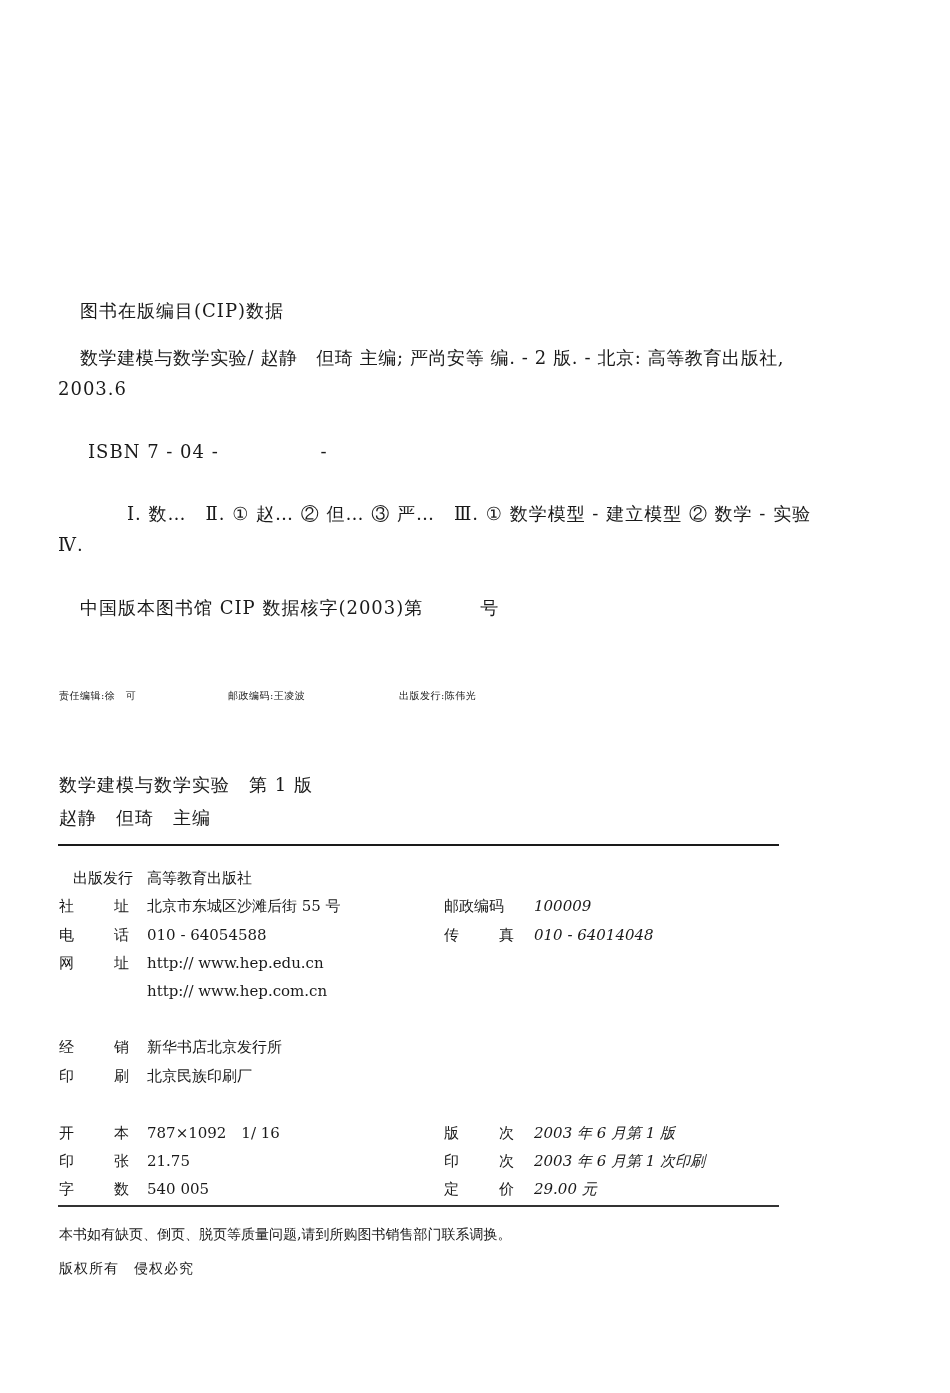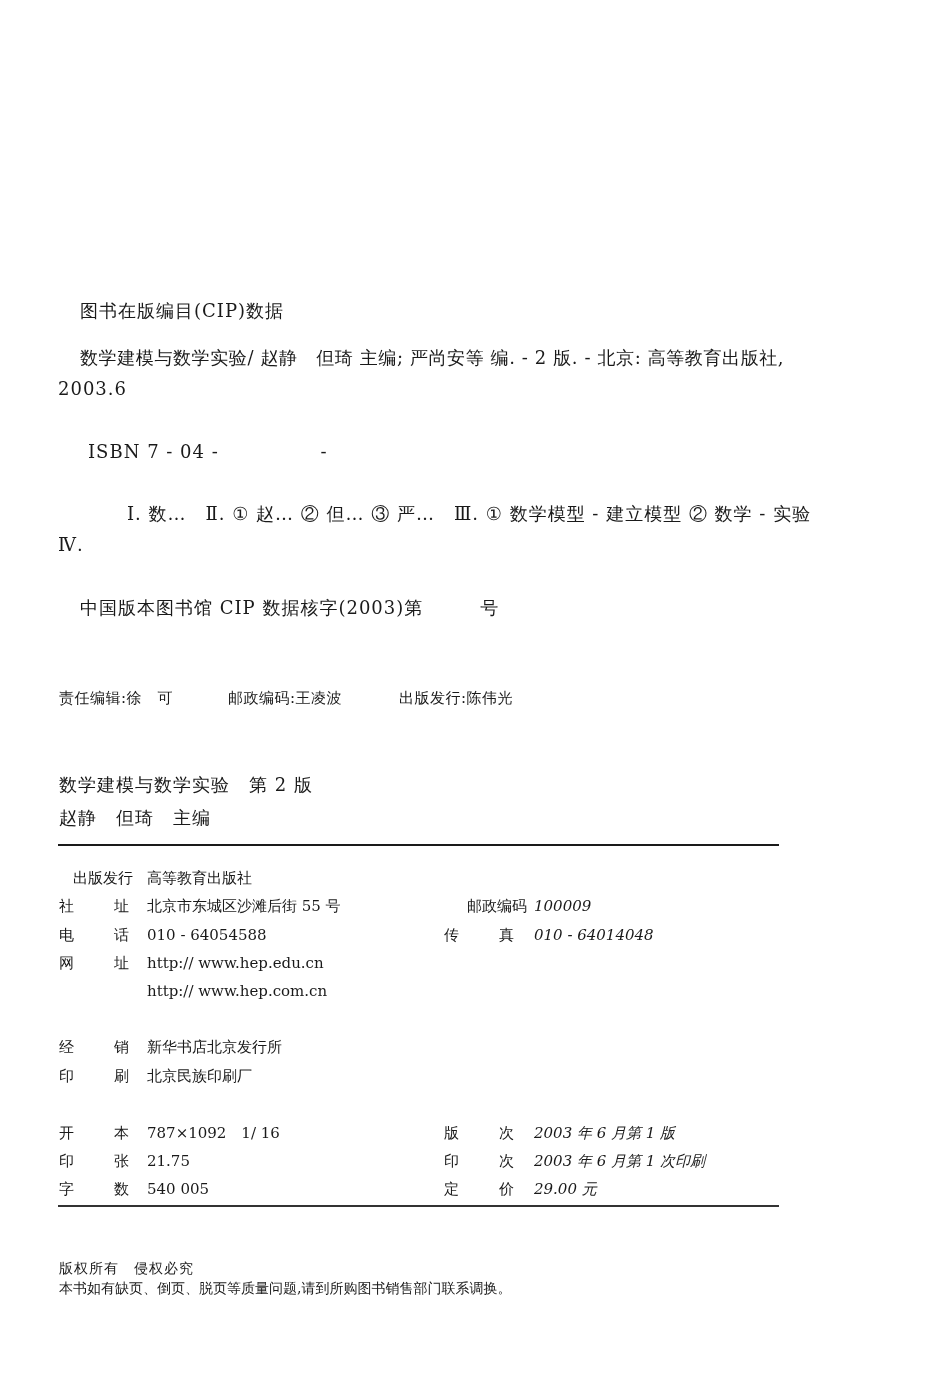--- a/index.html
+++ b/index.html
@@ -3,53 +3,53 @@
 <meta charset="utf-8">
 <style>
   html, body { margin: 0; padding: 0; background: #ffffff; }
   body {
     width: 950px; height: 1393px; position: relative; overflow: hidden;
     font-family: "DejaVu Serif", "Liberation Serif", serif;
     color: #1a1a1a;
   }
   .abs { position: absolute; white-space: nowrap; }
   .cip { font-size: 18px; letter-spacing: 1px; }
-  .small { font-size: 15px; letter-spacing: 0.5px; }
+  .small { font-size: 10px; letter-spacing: 0.5px; }
   .title { font-size: 18px; letter-spacing: 1px; }
   .rule { position: absolute; left: 58px; width: 721px; height: 2px; background: #1a1a1a; }
   .rule.gray { background: #333; }
   .row { position: absolute; left: 59px; font-size: 15px; white-space: nowrap; height: 22px; }
   .lab1 { position: absolute; left: 0; }
   .lab2 { position: absolute; left: 55px; }
   .labw { position: absolute; left: 14px; letter-spacing: 0; }
   .val { position: absolute; left: 88px; text-align: center; }
   .rlab1 { position: absolute; left: 385px; }
   .rlab2 { position: absolute; left: 440px; }
-  .rlabw { position: absolute; left: 408px; }
+  .rlabw { position: absolute; left: 385px; }
   .rval { position: absolute; left: 475px; font-style: italic; }
   .copyright { font-size: 14px; letter-spacing: 1px; }
 </style>
 </head>
 <body>
 
 <div>
 
   <div class="abs cip" style="left:80px; top:299px;">图书在版编目(CIP)数据</div>
   <div class="abs cip" style="left:80px; top:346px; letter-spacing:0.6px;">数学建模与数学实验/ 赵静　但琦 主编; 严尚安等 编. - 2 版. - 北京: 高等教育出版社,</div>
   <div class="abs cip" style="left:58px; top:378px;">2003.6</div>
   <div class="abs cip" style="left:88px; top:440px;">ISBN 7 - 04 -　　　　　 -</div>
   <div class="abs cip" style="left:106px; top:502px;margin-left:21px;">Ⅰ. 数…　Ⅱ. ① 赵… ② 但… ③ 严…　Ⅲ. ① 数学模型 - 建立模型 ② 数学 - 实验</div>
   <div class="abs cip" style="left:58px; top:534px;">Ⅳ.</div>
   <div class="abs cip" style="left:80px; top:596px;">中国版本图书馆 CIP 数据核字(2003)第　　　号</div>
 
   <div class="abs small" style="left:59px; top:689px;">责任编辑:徐　可</div>
   <div class="abs small" style="left:228px; top:689px;">邮政编码:王凌波</div>
   <div class="abs small" style="left:399px; top:689px;">出版发行:陈伟光</div>
 
-  <div class="abs title" style="left:59px; top:773px;">数学建模与数学实验　第 2 版</div>
+  <div class="abs title" style="left:59px; top:773px;">数学建模与数学实验　第 1 版</div>
   <div class="abs title" style="left:59px; top:806px;">赵静　但琦　主编</div>
 
   <div class="rule" style="top:844px;"></div>
 
   <div class="row" style="top:869px;">
     <span class="labw">出版发行</span>
     <span class="val">高等教育出版社</span>
   </div>
   <div class="row" style="top:897px;">
     <span class="lab1">社</span>
@@ -106,15 +106,15 @@
     <span class="lab1">字</span>
     <span class="lab2">数</span>
     <span class="val">540 005</span>
     <span class="rlab1">定</span>
     <span class="rlab2">价</span>
     <span class="rval">29.00 元</span>
   </div>
 
   <div class="rule gray" style="top:1205px;"></div>
 
-  <div class="abs small" style="left:59px; top:1280px; font-size:14px; letter-spacing:0;">本书如有缺页、倒页、脱页等质量问题,请到所购图书销售部门联系调换。</div>
+  <div class="abs small" style="left:59px; top:1226px; font-size:14px; letter-spacing:0;">本书如有缺页、倒页、脱页等质量问题,请到所购图书销售部门联系调换。</div>
   <div class="abs copyright" style="left:59px; top:1260px;">版权所有　侵权必究</div>
 </div>
 
 </body></html>

